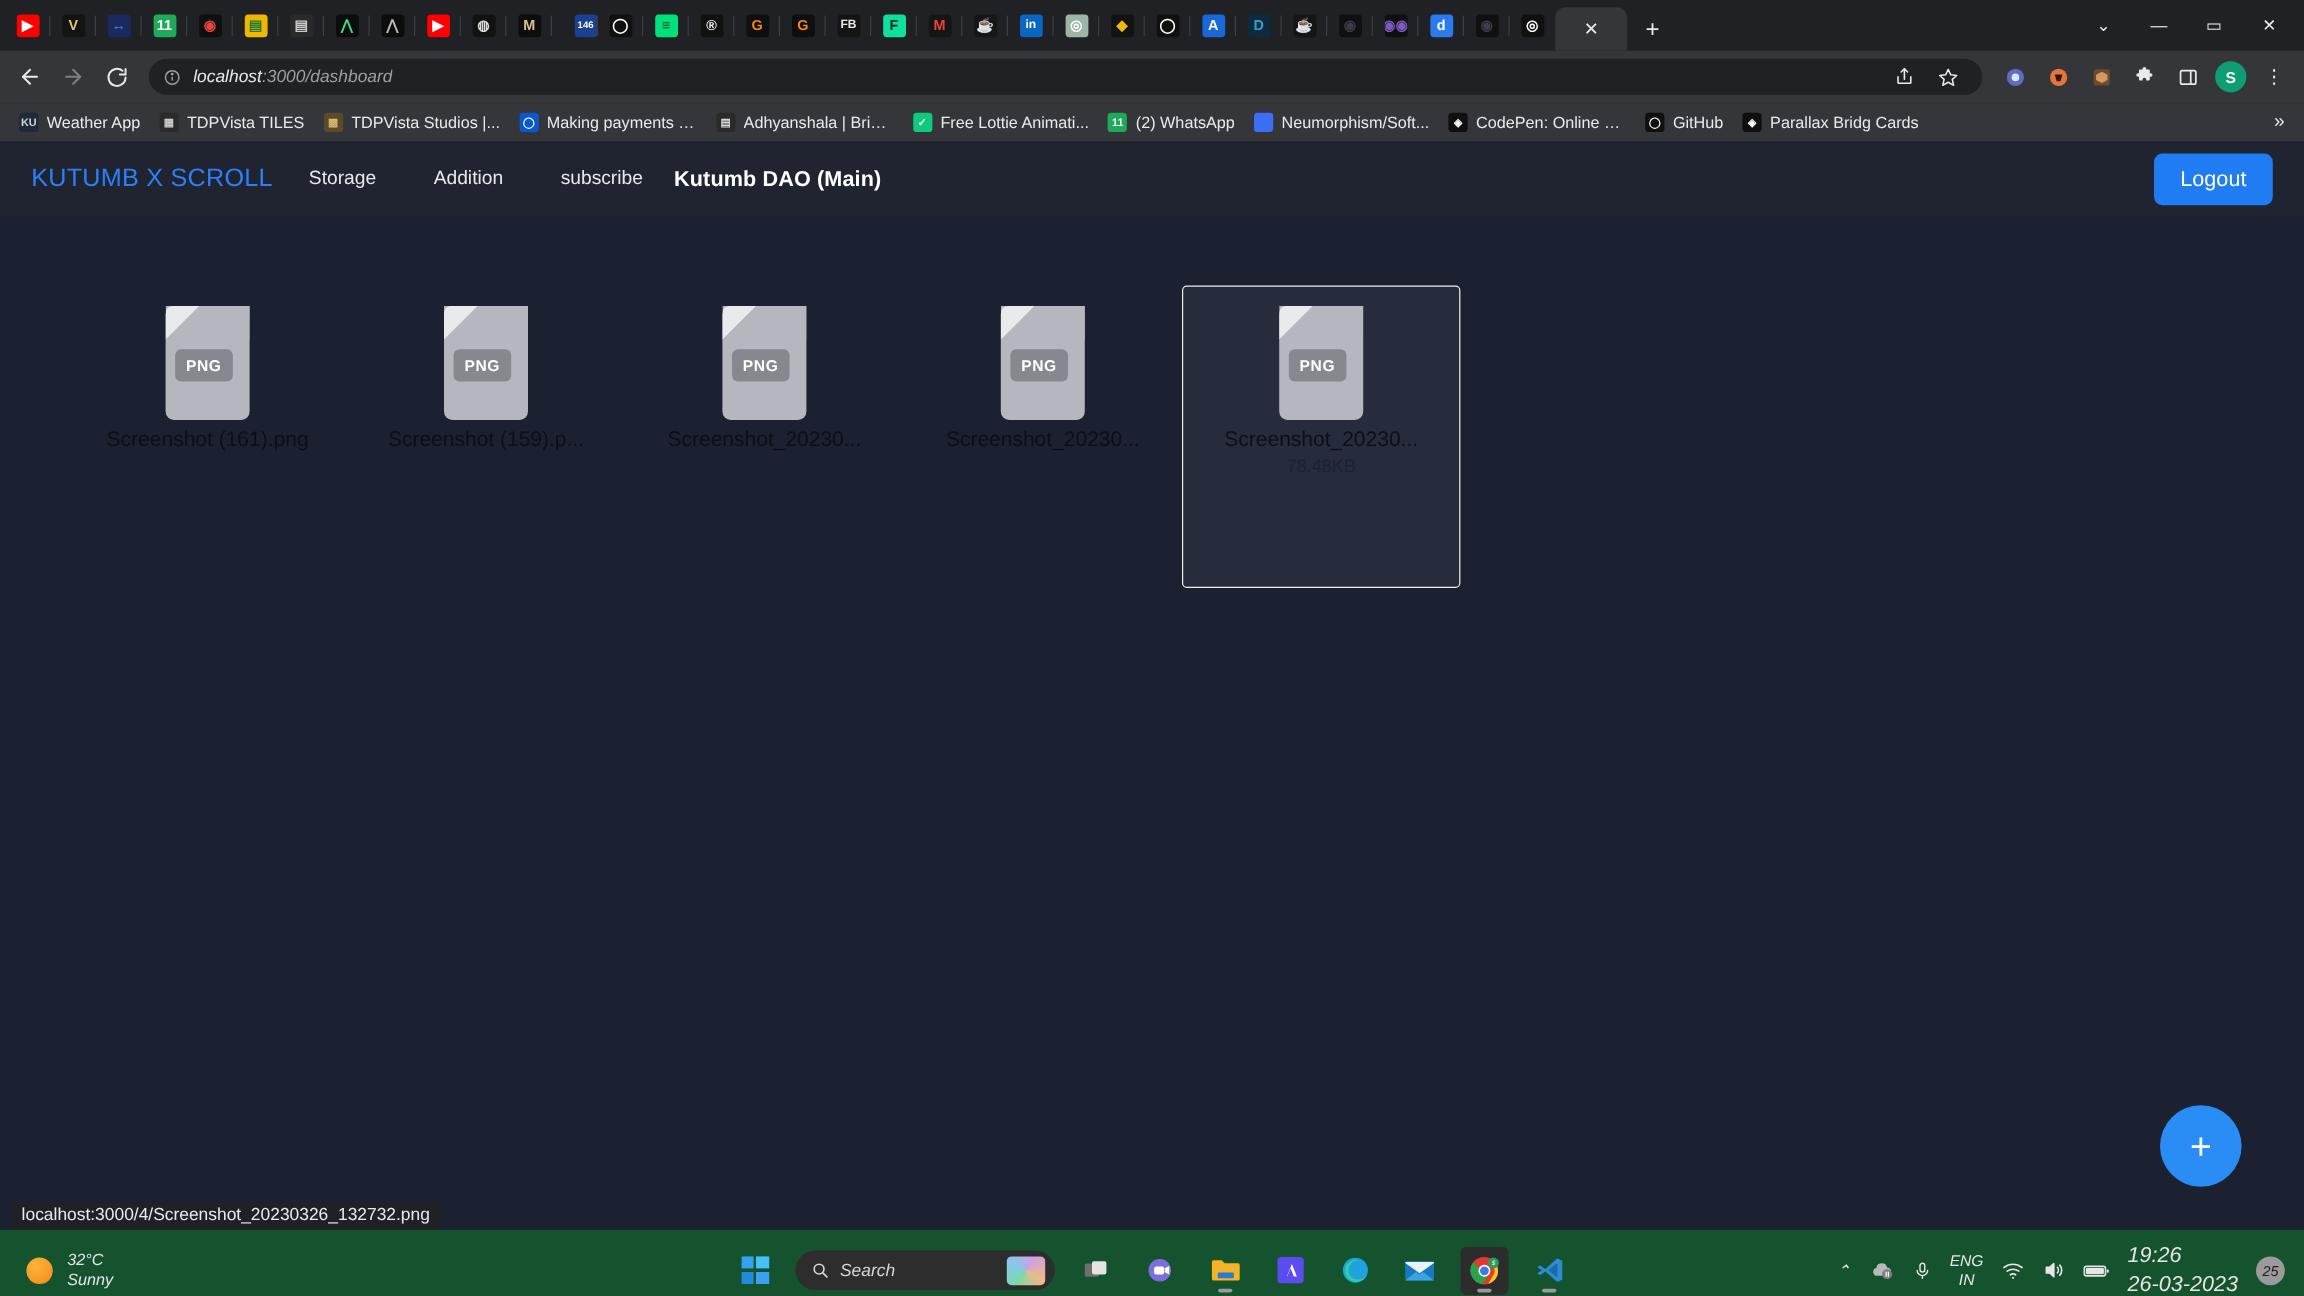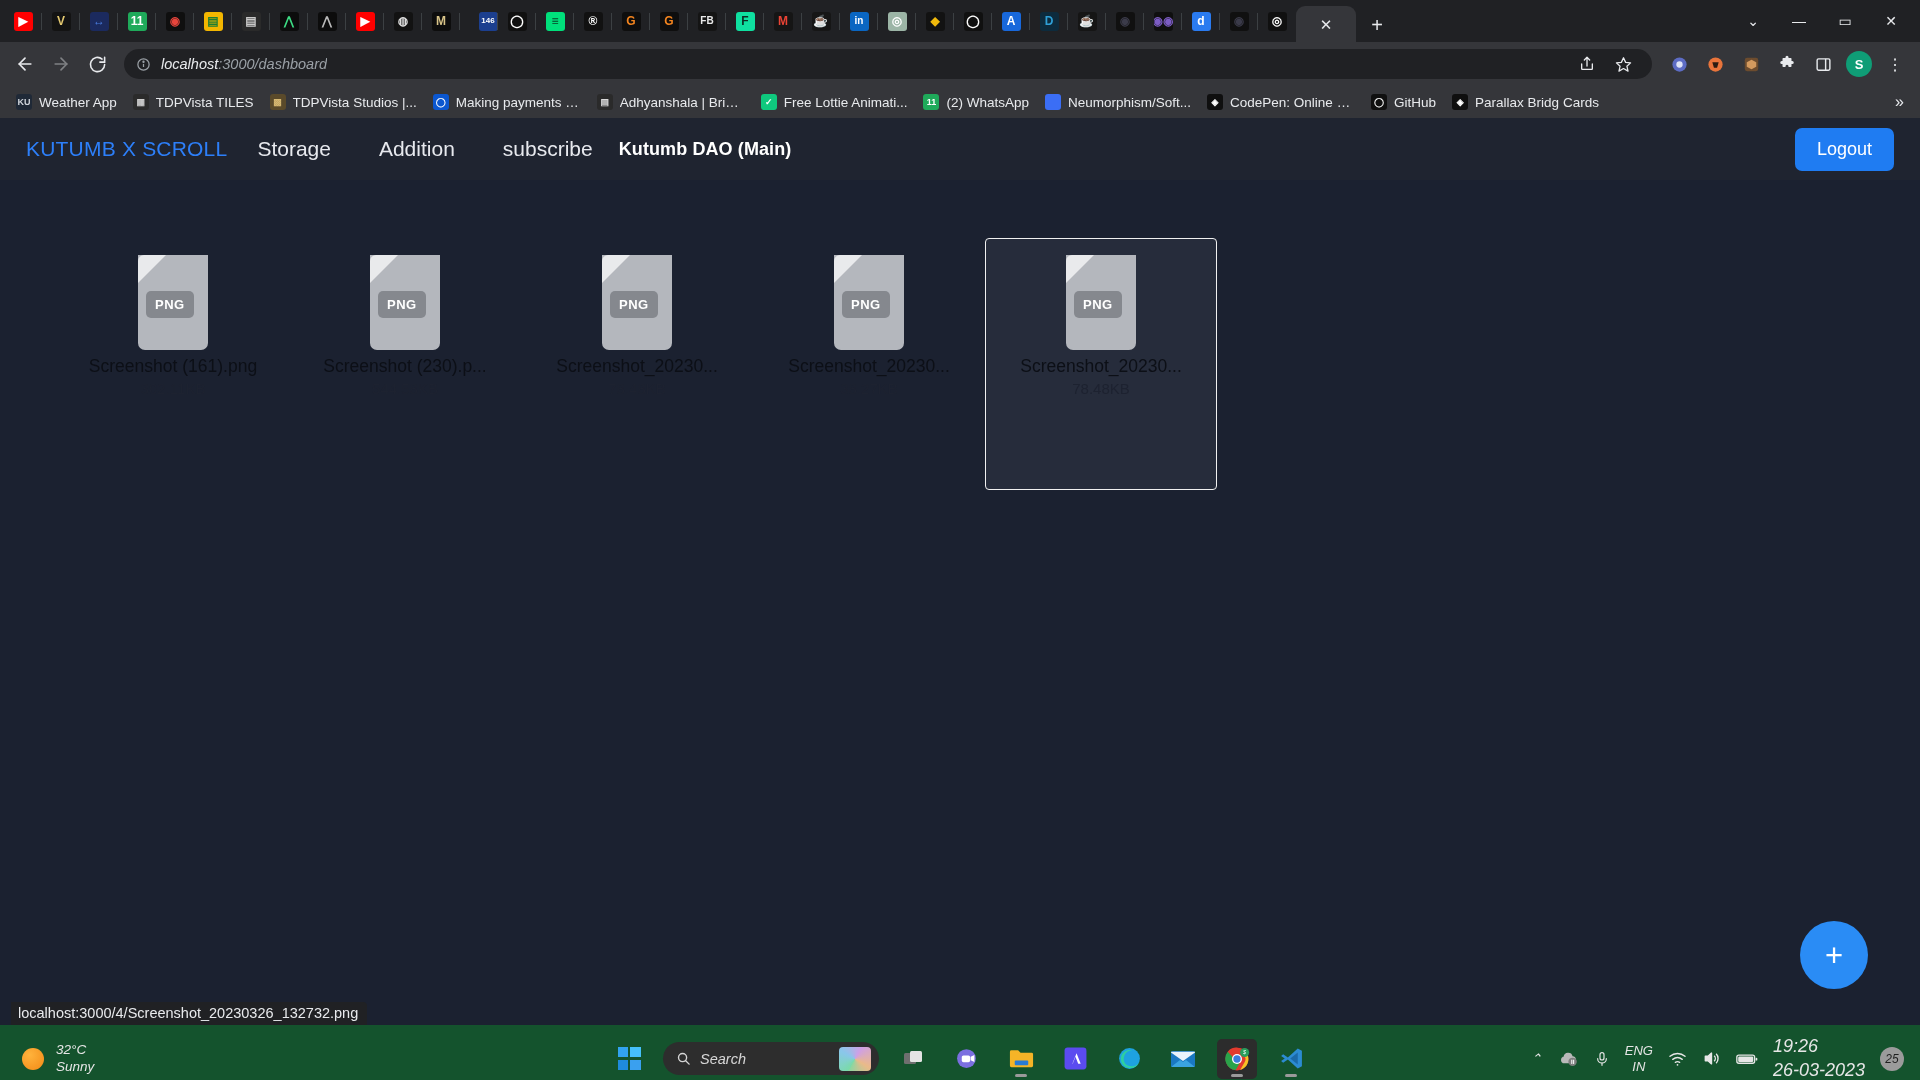--- a/index.html
+++ b/index.html
@@ -70,21 +70,21 @@
   .bm-lbl{ max-width:125px; overflow:hidden; text-overflow:ellipsis; }
   .bm-more{ margin-left:auto; padding:2px 8px; font-size:16px; color:#e8eaed; }
 
   
   .page{ height:calc(1080px - 42px - 44px - 32px - 55px); background:#1b2130; position:relative;
     overflow:hidden;}
   .navbar{
     height:62px; background:#1f2430; display:flex; align-items:center; padding:0 26px; gap:0;
   }
   .brand{ color:#2d7ff9; font-size:21px; letter-spacing:.2px; margin-right:30px; }
-  .nav-link{ color:#e7e9ee; font-size:21px; margin-right:48px; }
+  .nav-link{ color:#e7e9ee; font-size:16px; margin-right:48px; }
   .nav-link.sub{ margin-right:26px; }
   .nav-dao{ color:#fff; font-size:18px; font-weight:bold; letter-spacing:.1px;}
   .nav-spacer{ flex:1 1 auto; }
   .logout{
     background:#1f7cf2; color:#fff; border:none; border-radius:7px;
     padding:11px 22px; font-size:18px; cursor:pointer;
   }
 
   .content{ background:#1b2130; height:calc(100% - 62px); position:relative; }
 
@@ -436,21 +436,21 @@
           <div class="fname">Screenshot (161).png</div>
           <div class="fsize">302.11KB</div>
         </div>
         <div class="card">
           <div class="fileicon">
             <div class="body"></div>
             <div class="corner"></div>
             <div class="fold"></div>
             <div class="badge">PNG</div>
           </div>
-          <div class="fname">Screenshot (230).p...</div>
+          <div class="fname">Screenshot (159).p...</div>
           <div class="fsize">544.58KB</div>
         </div>
         <div class="card">
           <div class="fileicon">
             <div class="body"></div>
             <div class="corner"></div>
             <div class="fold"></div>
             <div class="badge">PNG</div>
           </div>
           <div class="fname">Screenshot_20230...</div>

